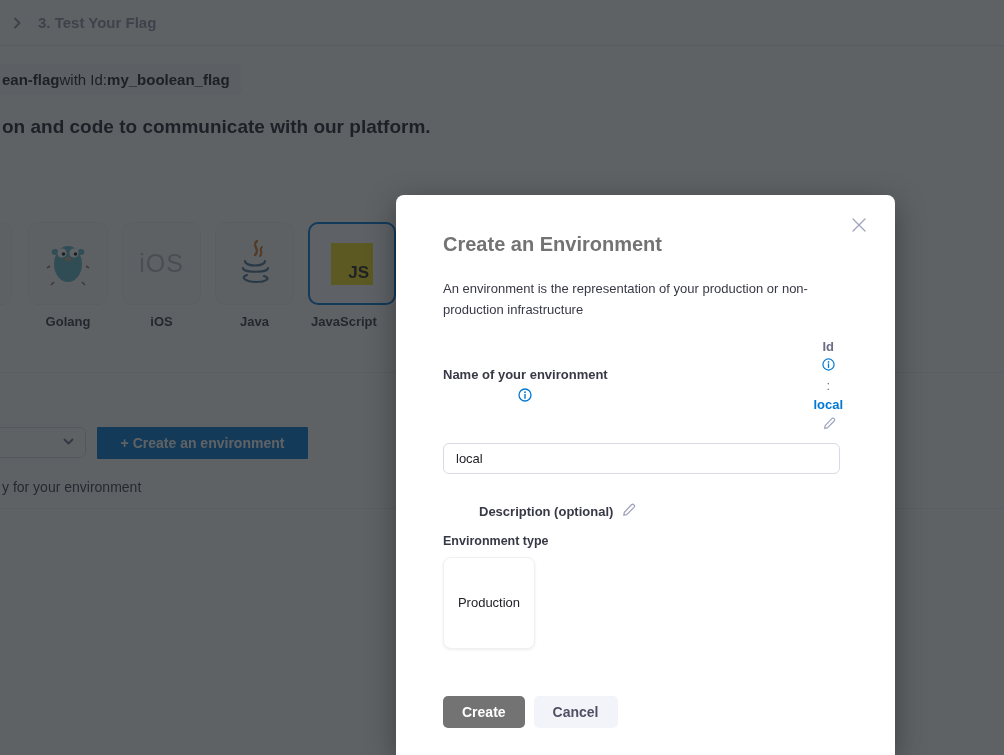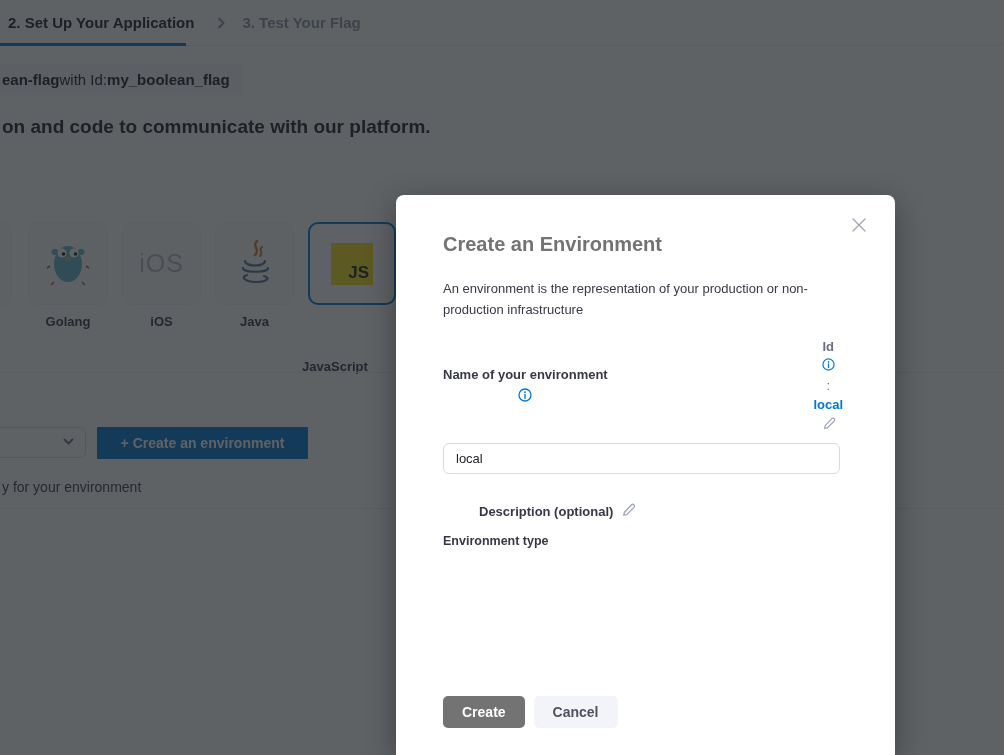--- a/index.html
+++ b/index.html
@@ -70,24 +70,20 @@
   .btn-secondary { background:#f3f3fa; color:#4f5162; }
 </style>
 </head>
 <body>
 
 <div class="stage">
 
   <div class="page">
 
     <div class="topnav">
-      <div class="tab-active">
-        <span>2. Set Up Your Application</span>
-        <span class="underline"></span>
-      </div>
       <span class="step-chevron">
         <svg width="14" height="14" viewBox="0 0 14 14">
             <path d="M5 2.5 L9.5 7 L5 11.5" fill="none" stroke="#9293a5" stroke-width="2" stroke-linecap="round" stroke-linejoin="round"></path>
           </svg>
       </span>
       <div class="tab-next">3. Test Your Flag</div>
     </div>
 
     <div class="chip">
       <b>ean-flag</b>
@@ -129,21 +125,21 @@
       </span>
     </div>
 
     <div class="sdk-card selected" style="left:308px; width:88px;">
       <span class="js-glyph">JS</span>
     </div>
 
     <div class="sdk-label" style="left:28px; width:80px;">Golang</div>
     <div class="sdk-label" style="left:122px; width:79px;">iOS</div>
     <div class="sdk-label" style="left:215px; width:79px;">Java</div>
-    <div class="sdk-label" style="left:291px; width:88px;margin-top:45px;">JavaScript</div>
+    <div class="sdk-label" style="left:300px; width:88px;">JavaScript</div>
 
     <div class="divider" style="top:372px;"></div>
 
     <div class="env-select">
       <span>
         <svg width="13" height="13" viewBox="0 0 13 13">
             <path d="M2.5 4.5 L6.5 8.5 L10.5 4.5" fill="none" stroke="#6b6d85" stroke-width="1.8" stroke-linecap="round" stroke-linejoin="round"></path>
           </svg>
       </span>
     </div>
@@ -207,20 +203,23 @@
         <span>
           <svg width="16" height="16" viewBox="0 0 15 15">
               <path d="M9.8 2.6 a1.7 1.7 0 0 1 2.4 2.4 L5.4 11.8 L2.6 12.4 L3.2 9.6 Z" fill="none" stroke="#9fa3bb" stroke-width="1.2" stroke-linejoin="round"></path>
             </svg>
         </span>
       </div>
 
       <div class="envtype-label">Environment type</div>
 
       <div class="envtype-cards">
+        <div class="env-card plain">
+          <span>Production</span>
+        </div>
       </div>
     </div>
 
     <div class="modal-actions">
       <button class="btn btn-primary">Create</button>
       <button class="btn btn-secondary">Cancel</button>
     </div>
   </div>
 
 </div>

